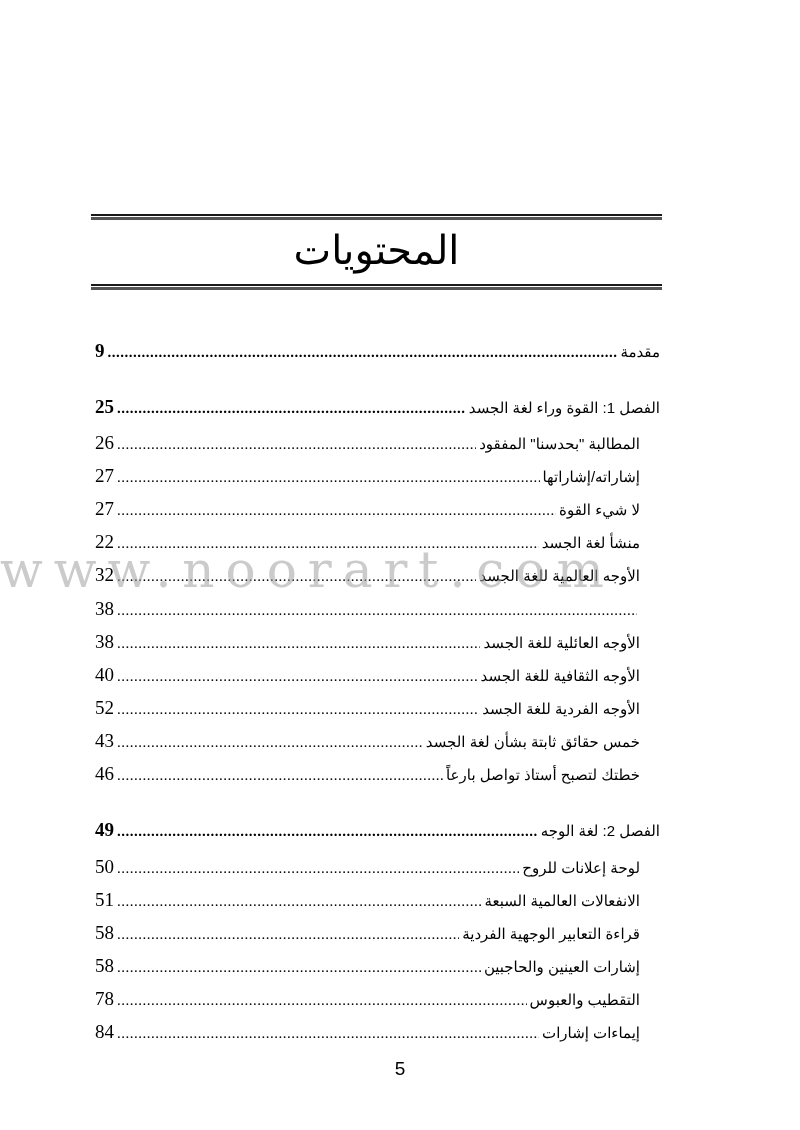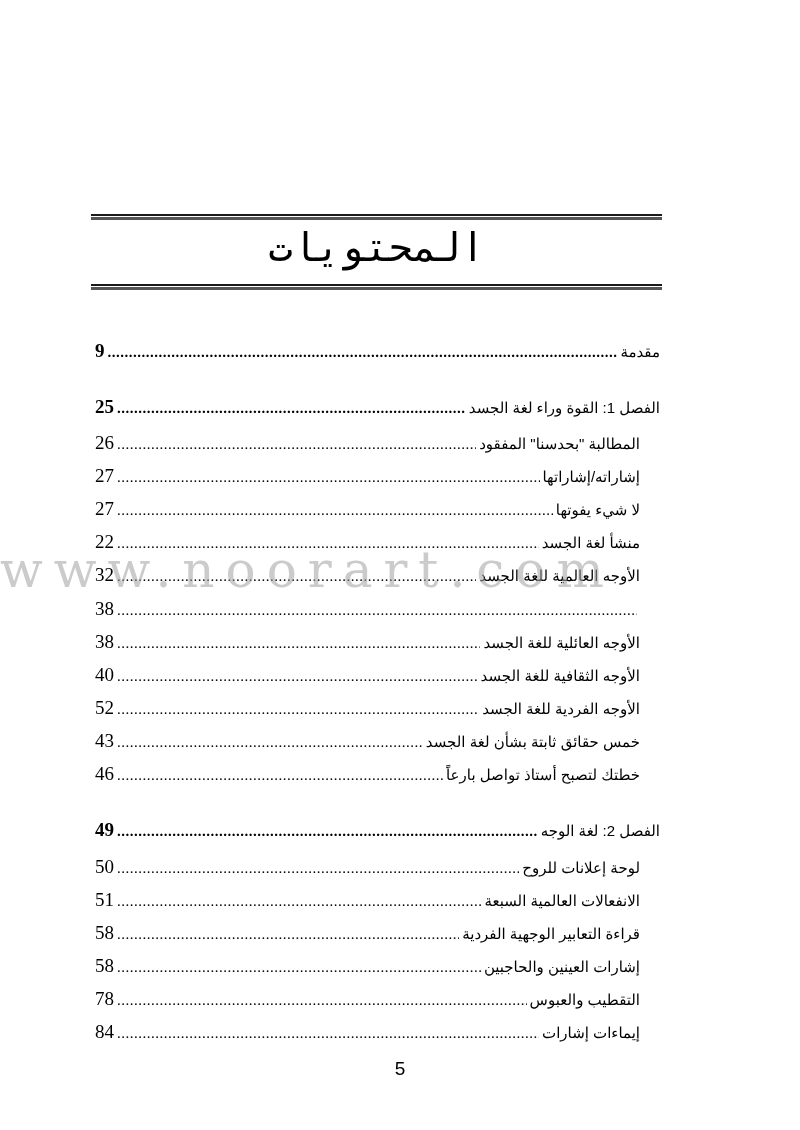--- a/index.html
+++ b/index.html
@@ -7,21 +7,21 @@
          font-family: "Liberation Serif", serif; color: #000; }
   .page { position: absolute; left: 0; top: 0; width: 800px; height: 1130px; }
 
   .rule { position: absolute; left: 91px; width: 571px; }
   .rule .thin { height: 2px; background: #1a1a1a; }
   .rule .gap { height: 1px; background: #fff; }
   .rule .thick { height: 3px; background: #555; }
 
   .title { position: absolute; left: 91px; width: 571px; top: 222px; height: 58px;
            text-align: center; direction: rtl;
-           font-family: Liberation Mono, monospace; font-size: 40px; line-height: 58px; }
+           font-family: Liberation Serif, serif; font-size: 40px; line-height: 58px; }
 
   .toc { position: absolute; left: 95px; width: 565px; top: 0; }
   .row { position: absolute; left: 0; width: 565px; height: 24px;
          display: flex; flex-direction: row-reverse; align-items: baseline; direction: ltr; }
   .row .label { direction: rtl; white-space: nowrap; font-family: "Liberation Sans", sans-serif;
                 font-size: 15px; }
   .row .leader { flex: 1; overflow: hidden; white-space: nowrap; margin: 0 3px;
                  font-size: 15px; letter-spacing: 0.5px; }
   .row .leader::before { content: "..............................................................................................................................................................................................................................................."; }
   .row .page-num { font-family: "Liberation Serif", serif; font-size: 19px; }
@@ -72,21 +72,21 @@
         <span class="label">المطالبة "بحدسنا" المفقود</span>
         <span class="leader"></span>
         <span class="page-num">26</span>
       </div>
       <div class="row indent" style="top: 465px;">
         <span class="label">إشاراته/إشاراتها</span>
         <span class="leader"></span>
         <span class="page-num">27</span>
       </div>
       <div class="row indent" style="top: 498px;">
-        <span class="label">لا شيء يفوتها</span>
+        <span class="label">لا شيء القوة</span>
         <span class="leader"></span>
         <span class="page-num">27</span>
       </div>
       <div class="row indent" style="top: 531px;">
         <span class="label">منشأ لغة الجسد</span>
         <span class="leader"></span>
         <span class="page-num">22</span>
       </div>
       <div class="row indent" style="top: 564px;">
         <span class="label">الأوجه العالمية للغة الجسد</span>

